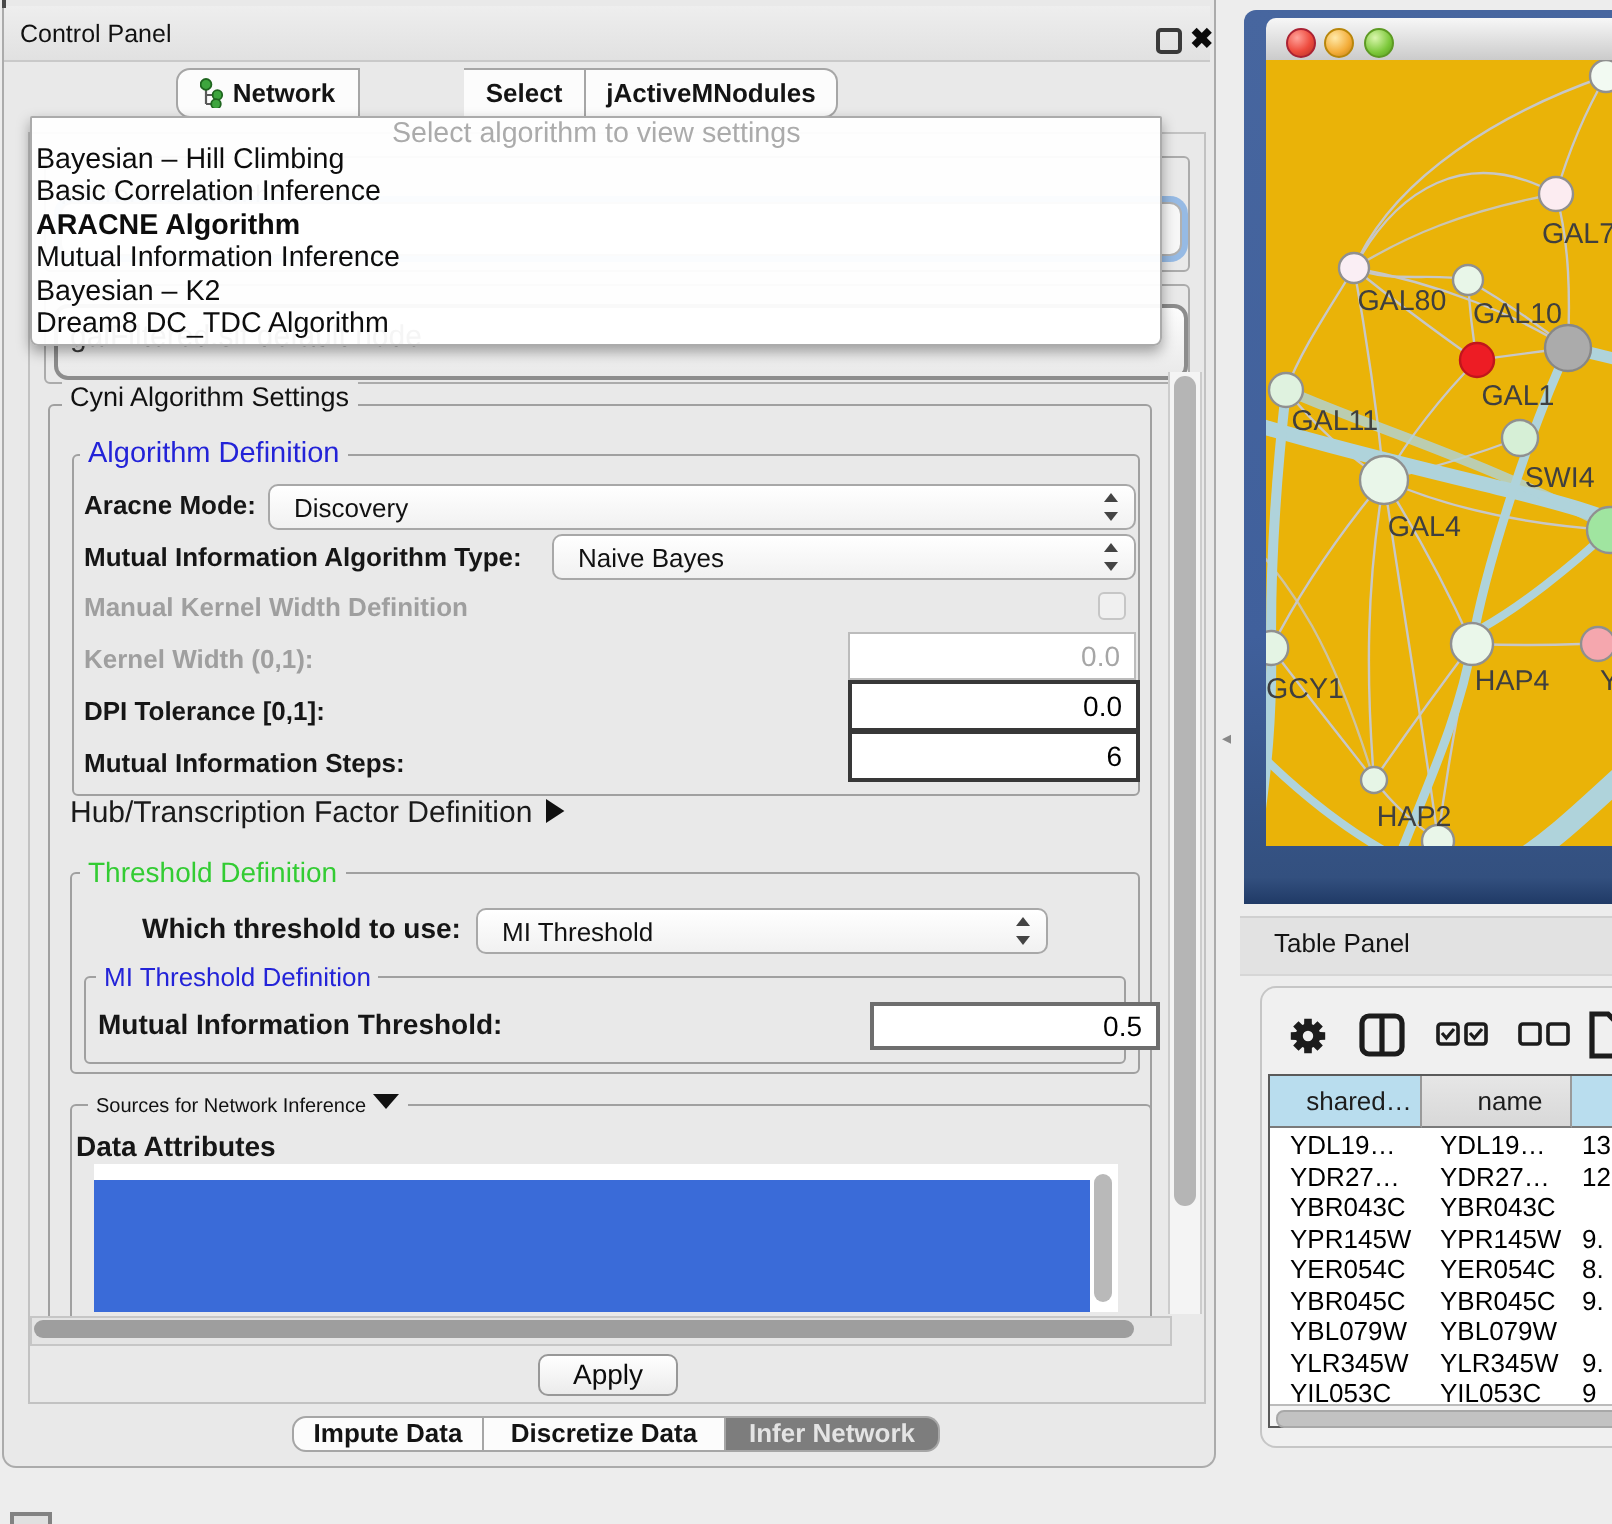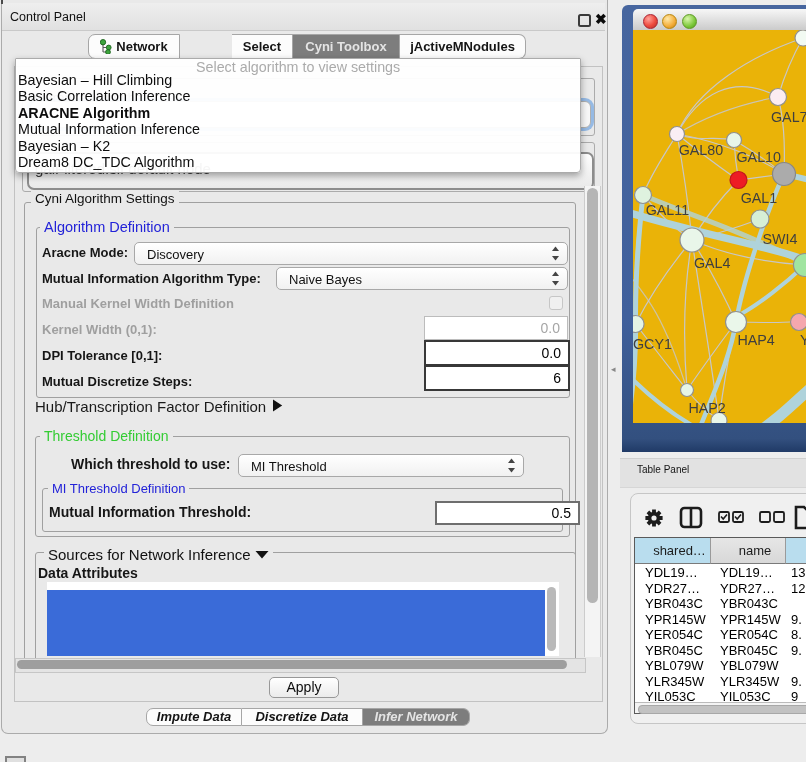--- a/index.html
+++ b/index.html
@@ -27,21 +27,20 @@
 
 <div class="tabrow" style="left:88px;top:34px;">
  <div class="tab first" style="width:90px;"><span style="display:inline-block;vertical-align:-3px;margin-right:4px;"><svg width="12" height="15" viewBox="0 0 12 15">
           <path d="M3 4 L3 13 M3 8.5 L7.5 8.5 M3 13 L6.5 13" stroke="#5a5a5a" stroke-width="1.1" fill="none"></path>
           <circle cx="3" cy="3.2" r="2.7" fill="#3da53d" stroke="#1e651e" stroke-width="0.9"></circle>
           <circle cx="8.7" cy="8.5" r="2.4" fill="#3da53d" stroke="#1e651e" stroke-width="0.9"></circle>
           <circle cx="8" cy="13" r="2.4" fill="#3da53d" stroke="#1e651e" stroke-width="0.9"></circle>
         </svg></span>Network</div>
  <div class="tab" style="width:51px;margin-top:43px;">Style</div>
  <div class="tab" style="width:60px;">Select</div>
- <div class="tab sel" style="width:106px;">Cyni Toolbox</div>
  <div class="tab last" style="width:125px;">jActiveMNodules</div>
 </div>
 
 <div class="abs" style="left:14px;top:66px;width:587px;height:634px;border:1px solid #c2c2c2;background:#e9e9e9;"></div>
 
 <div class="fs" style="left:22px;top:78px;width:571px;height:56px;border-color:#ababab;"></div>
 <div class="abs" style="left:30px;top:90px;font-size:13.5px;color:#333;">Inference Algorithm</div>
 <div class="abs" style="left:30px;top:101px;width:559px;height:25px;border:1px solid #b0b0b0;border-radius:6px;background:#f7f7f7;box-shadow:0 0 0 3px rgba(95,155,225,0.6);"></div>
 <div class="fs" style="left:22px;top:142px;width:571px;height:48px;border-color:#ababab;"></div>
 <div class="abs" style="left:27px;top:152px;width:563px;height:34px;border:2px solid #8c8c8c;border-radius:7px;background:linear-gradient(#fdfdfd,#e9e9e9);"></div>
@@ -77,21 +76,21 @@
 <div class="lbl" style="left:42px;top:322px;color:#9f9f9f;">Kernel Width (0,1):</div>
 <div class="field" style="left:424px;top:316px;width:142px;height:22px;border:1px solid #bcbcbc;">
     <span class="fv" style="color:#a6a6a6;">0.0</span>
   </div>
 
 <div class="lbl" style="left:42px;top:348px;">DPI Tolerance [0,1]:</div>
 <div class="field" style="left:424px;top:340px;width:142px;height:22px;border:2px solid #383838;">
     <span class="fv">0.0</span>
   </div>
 
-<div class="lbl" style="left:42px;top:374px;">Mutual Discretize Steps:</div>
+<div class="lbl" style="left:42px;top:374px;">Mutual Information Steps:</div>
 <div class="field" style="left:424px;top:365px;width:142px;height:22px;border:2px solid #383838;">
     <span class="fv">6</span>
   </div>
 
 <div class="abs" style="left:35px;top:398px;font-size:15px;color:#1a1a1a;white-space:nowrap;">Hub/Transcription Factor Definition</div>
 <svg class="abs" style="left:272px;top:399px;" width="11" height="13" viewBox="0 0 11 13">
     <path d="M1 0.5 L10.2 6.5 L1 12.5 Z" fill="#111"></path>
   </svg>
 
 <div class="fs" style="left:35px;top:436px;width:533px;height:99px;"></div>
@@ -106,37 +105,37 @@
   </div>
 
 <div class="fs" style="left:42px;top:488px;width:519px;height:42px;"></div>
 <div class="fst" style="left:48px;top:481px;font-size:13px;color:#2323d8;">MI Threshold Definition</div>
 <div class="lbl" style="left:49px;top:504px;font-size:14px;">Mutual Information Threshold:</div>
 <div class="field" style="left:416px;top:501px;width:141px;height:20px;border:2px solid #6e6e6e;margin-left:19px;">
     <span class="fv">0.5</span>
   </div>
 
 <div class="fs" style="left:35px;top:552px;width:539px;height:108px;"></div>
-<div class="fst" style="left:44px;top:545.5px;font-size:15px;color:#111;">Sources for Network Inference <svg width="14" height="9" viewBox="0 0 14 9" style="vertical-align:1px">
+<div class="fst" style="left:44px;top:545.5px;font-size:10px;color:#111;">Sources for Network Inference <svg width="14" height="9" viewBox="0 0 14 9" style="vertical-align:1px">
       <path d="M0.5 1 L13.5 1 L7 8.5 Z" fill="#111"></path>
     </svg></div>
 <div class="lbl" style="left:38px;top:564.5px;font-size:14px;">Data Attributes</div>
 <div class="abs" style="left:47px;top:582px;width:512px;height:74px;background:#fff;overflow:hidden;">
   <div class="abs" style="left:0;top:7.5px;width:498px;height:67px;background:#3a6bd8;"></div>
   <div class="abs" style="left:499.5px;top:5px;width:9px;height:64px;background:#b9b9b9;border-radius:5px;"></div>
 </div>
 
 <div class="abs" style="left:15px;top:658px;width:569px;height:13px;background:#e4e4e4;border:1px solid #c6c6c6;"></div>
 <div class="abs" style="left:17px;top:660px;width:550px;height:9px;background:#9e9e9e;border-radius:4.5px;"></div>
 <div class="abs" style="left:584px;top:186px;width:15px;height:471px;background:#f4f4f4;border-left:1px solid #ccc;border-right:1px solid #ccc;"></div>
 <div class="abs" style="left:586.5px;top:188px;width:11px;height:415px;background:#b5b5b5;border-radius:5.5px;"></div>
 
 <div class="abs" style="left:269px;top:677px;width:68px;height:19px;border:1px solid #989898;border-radius:5px;background:linear-gradient(#ffffff,#ebebeb);text-align:center;line-height:18px;font-size:14px;color:#0c0c0c;">Apply</div>
 
-<div class="tabrow" style="left:146px;top:708px;font-style:italic;">
+<div class="tabrow" style="left:146px;top:708px;">
  <div class="tab first" style="width:94px;height:16px;line-height:16px;">Impute Data</div>
  <div class="tab" style="width:120px;height:16px;line-height:16px;">Discretize Data</div>
  <div class="tab sel last" style="width:106px;height:16px;line-height:16px;">Infer Network</div>
 </div>
 
 <div class="abs" style="left:15px;top:58px;width:564px;height:113px;background:rgba(255,255,255,0.95);border:1px solid #ababab;border-radius:1px 1px 4px 4px;box-shadow:0 3px 7px rgba(0,0,0,0.35);z-index:10;"></div>
 <div class="abs" style="left:196px;top:59px;font-size:14.3px;color:#ababab;z-index:11;">Select algorithm to view settings</div>
 <div class="abs" style="left:18px;top:71.5px;font-size:14.3px;color:#0d0d0d;line-height:16.56px;z-index:11;">Bayesian – Hill Climbing<br>Basic Correlation Inference<br><b>ARACNE Algorithm</b><br>Mutual Information Inference<br>Bayesian – K2<br>Dream8 DC_TDC Algorithm</div>
 
 <div class="abs" style="left:5px;top:756px;width:17px;height:12px;border:2px solid #828282;background:#e0e0e0;"></div>
@@ -218,21 +217,21 @@
     <text x="104.4" y="315">HAP4</text>
     <text x="167" y="315">Y</text>
     <text x="55.4" y="383">HAP2</text>
   </g>
 </svg>
 </div>
 
 <div class="abs" style="left:611px;top:364px;font-size:9px;color:#888;">◂</div>
 
 <div class="abs" style="left:620px;top:458px;width:186px;height:28px;background:#e2e2e2;border-top:1px solid #d0d0d0;border-bottom:1px solid #d6d6d6;"></div>
-<div class="abs" style="left:637px;top:464px;font-size:10px;color:#141414;">Table Panel</div>
+<div class="abs" style="left:637px;top:464px;font-size:13px;color:#141414;">Table Panel</div>
 
 <div class="abs" style="left:630px;top:493px;width:182px;height:229px;background:#f0f0f0;border:1px solid #c6c6c6;border-radius:8px;"></div>
 
 <svg class="abs" style="left:640px;top:503px;" width="166" height="30" viewBox="0 0 166 30">
   <path fill="#1c1c1c" fill-rule="evenodd" d="M23.60,13.11 L23.60,16.89 L20.89,16.94 L20.54,17.79 L22.41,19.74 L19.74,22.41 L17.79,20.54 L16.94,20.89 L16.89,23.60 L13.11,23.60 L13.06,20.89 L12.21,20.54 L10.26,22.41 L7.59,19.74 L9.46,17.79 L9.11,16.94 L6.40,16.89 L6.40,13.11 L9.11,13.06 L9.46,12.21 L7.59,10.26 L10.26,7.59 L12.21,9.46 L13.06,9.11 L13.11,6.40 L16.89,6.40 L16.94,9.11 L17.79,9.46 L19.74,7.59 L22.41,10.26 L20.54,12.21 L20.89,13.06 Z M17.6,15 A2.6,2.6 0 1 0 12.4,15 A2.6,2.6 0 1 0 17.6,15 Z" transform="translate(-1,0)"></path>
   <g stroke="#1c1c1c" stroke-width="2.6" fill="none">
     <rect x="41" y="5" width="20" height="19" rx="3.5"></rect>
     <line x1="51" y1="5" x2="51" y2="24"></line>
   </g>
   <g stroke="#1c1c1c" stroke-width="1.8" fill="none">

